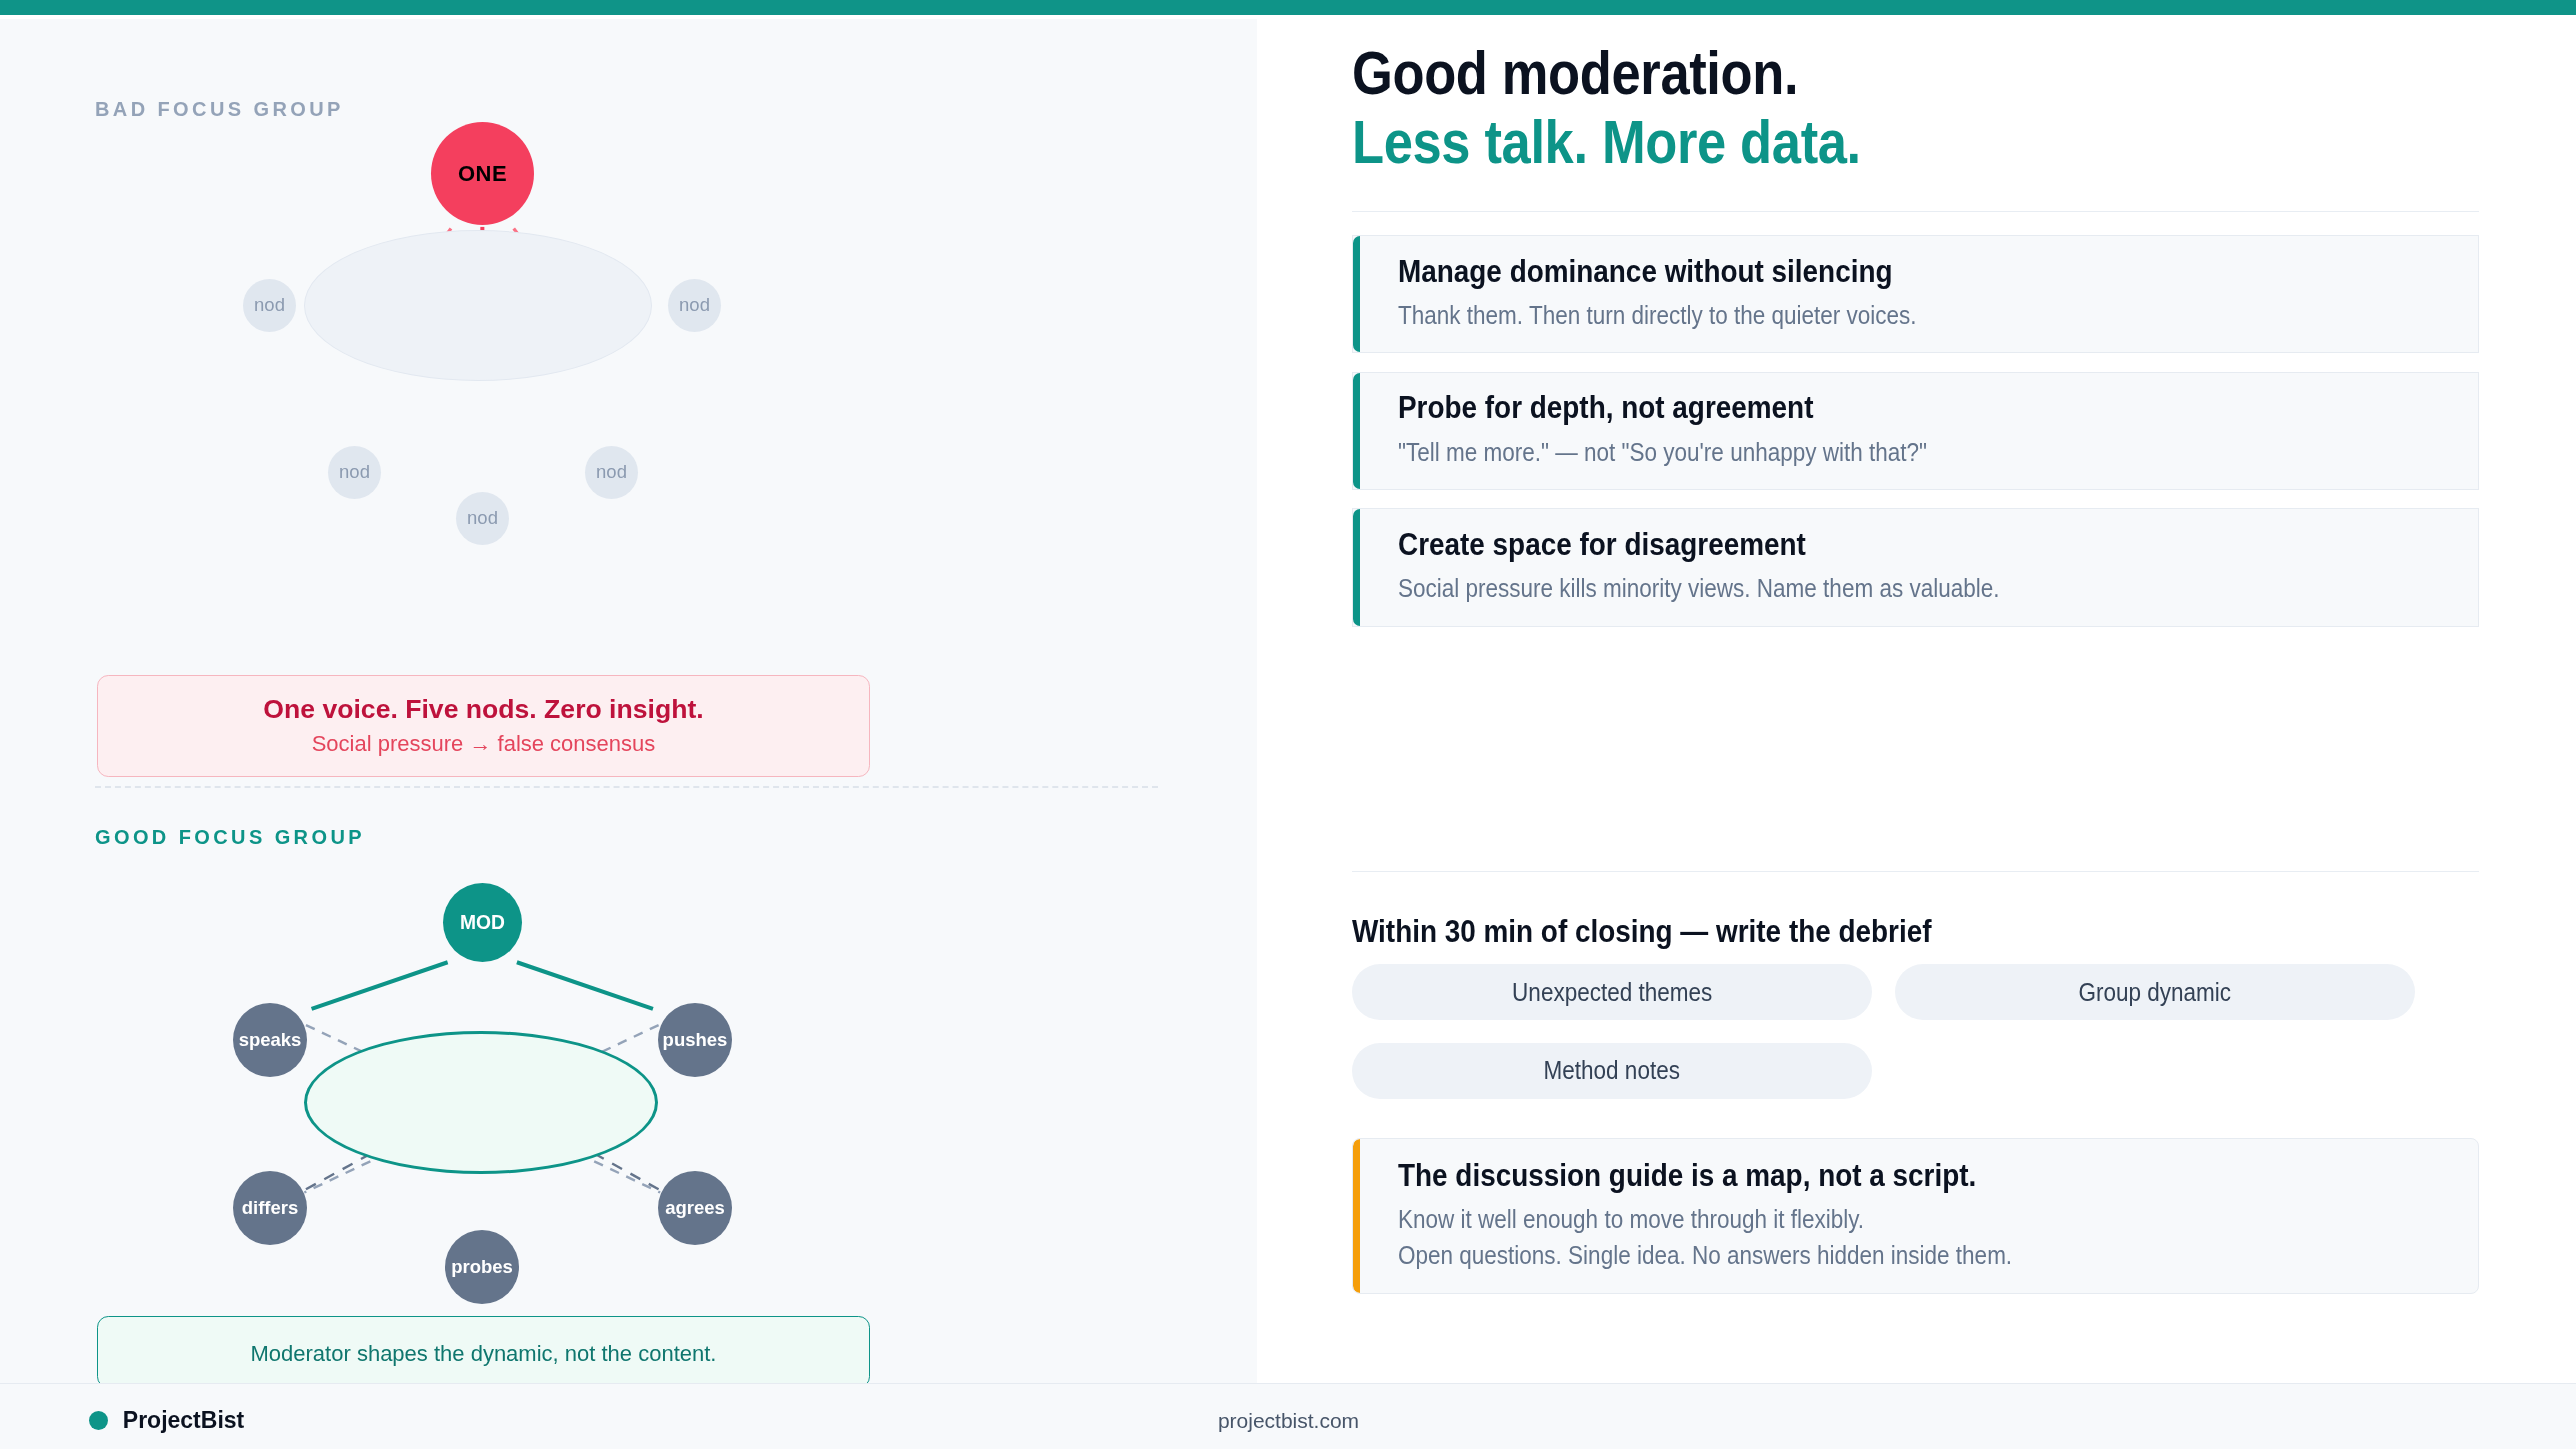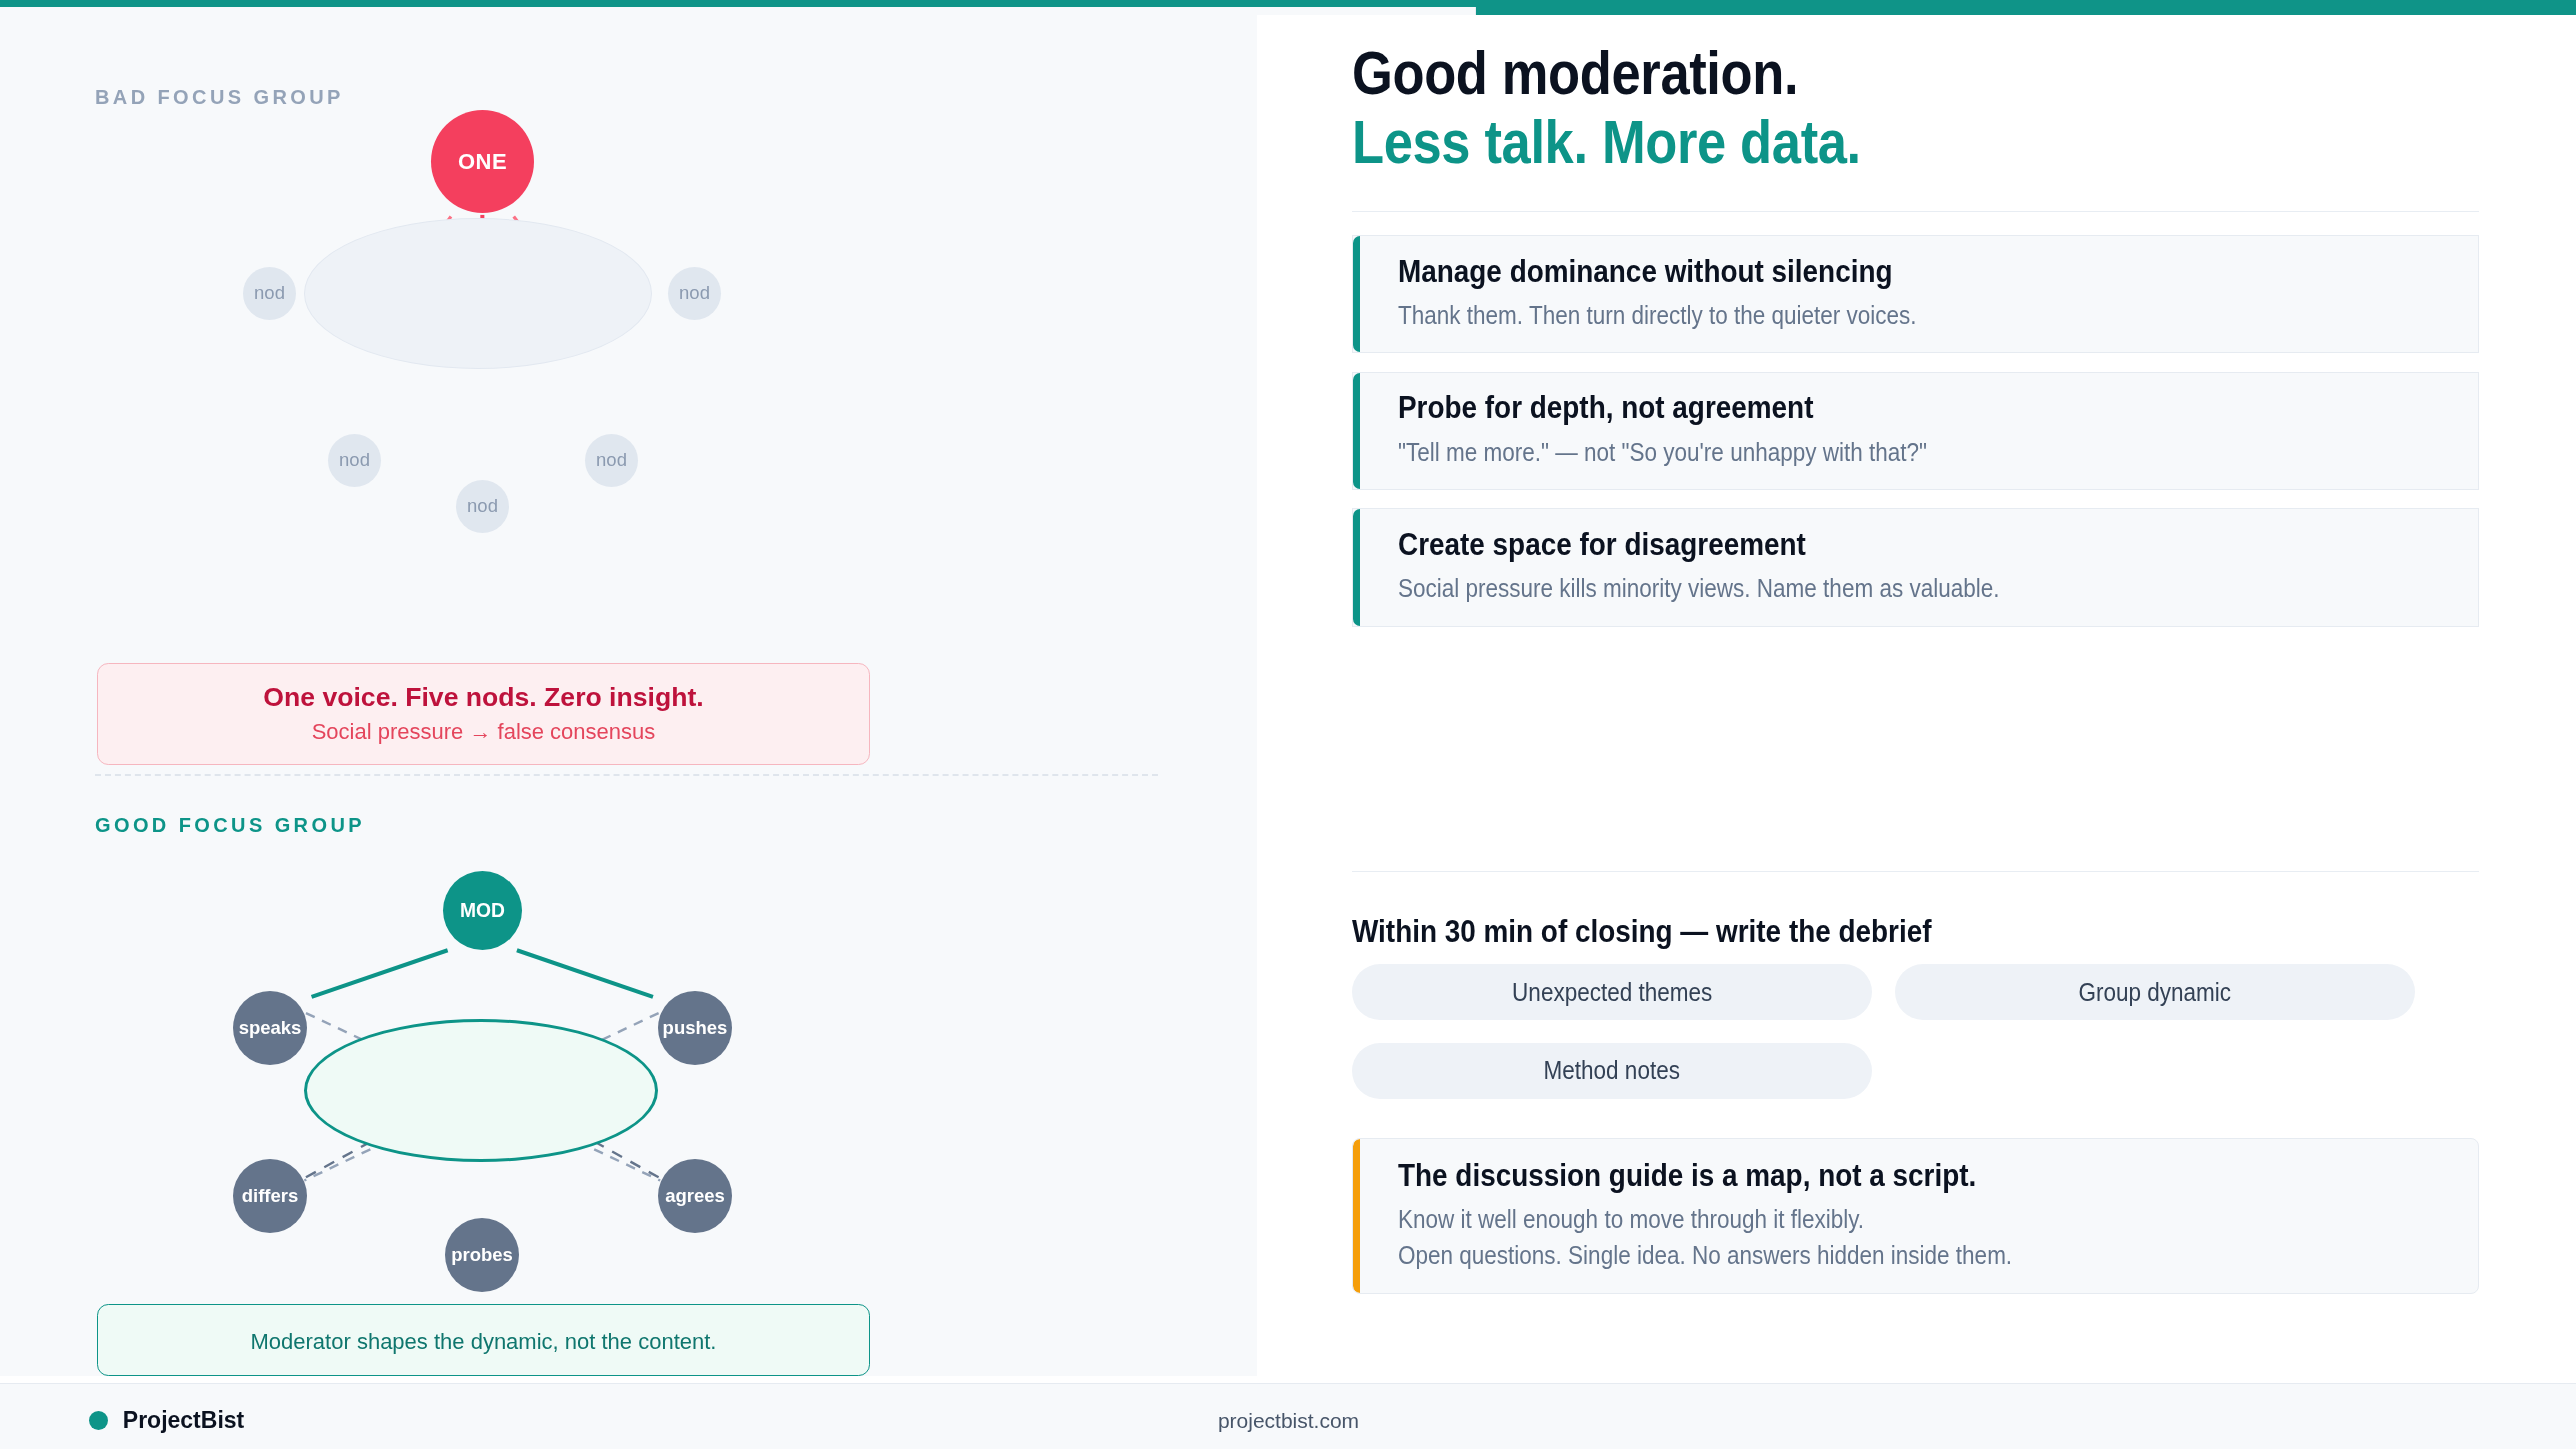--- a/index.html
+++ b/index.html
@@ -12,21 +12,21 @@
   #page { position: relative; width: 2576px; height: 1449px; background:#ffffff; }
 
   
   #topbar {
     position:absolute; left:0; top:0; width:2576px; height:14.5px;
     background:#0f9488;
   }
 
   
   #left {
-    position:absolute; left:0; top:7px; width:1476px; height:1369px;
+    position:absolute; left:0; top:19px; width:1476px; height:1369px;
     background:#f7f9fb;
     border-right:1.6px solid #e6ebf1;
   }
   
   #right {
     position:absolute; left:1257px; top:14.5px; width:1319px; height:1369px;
     background:#ffffff;
   }
   
   #footer {
@@ -47,21 +47,21 @@
   .diagram { position:absolute; left:0; }
   #bad-diagram { top:121px; width:1256px; height:515px; }
   #good-diagram { top:845px; width:1256px; height:459px; }
 
   .node {
     position:absolute; border-radius:50%;
     display:flex; align-items:center; justify-content:center;
     font-weight:700; text-align:center; line-height:1;
   }
   .node-one {
-    width:103px; height:103px; background:#f43f5e; color:#ffffff; font-size:22px;
+    width:103px; height:103px; background:#f43f5e; color:#000000; font-size:22px;
     letter-spacing:0.5px;
   }
   .node-nod {
     width:53px; height:53px; background:#e0e7ef; color:#8b9ab0; font-size:18.5px; font-weight:400;
   }
   .node-mod {
     width:79px; height:79px; background:#0d9488; color:#ffffff; font-size:19.3px;
   }
   .node-part {
     width:74px; height:74px; background:#64748b; color:#ffffff; font-size:18.5px;

